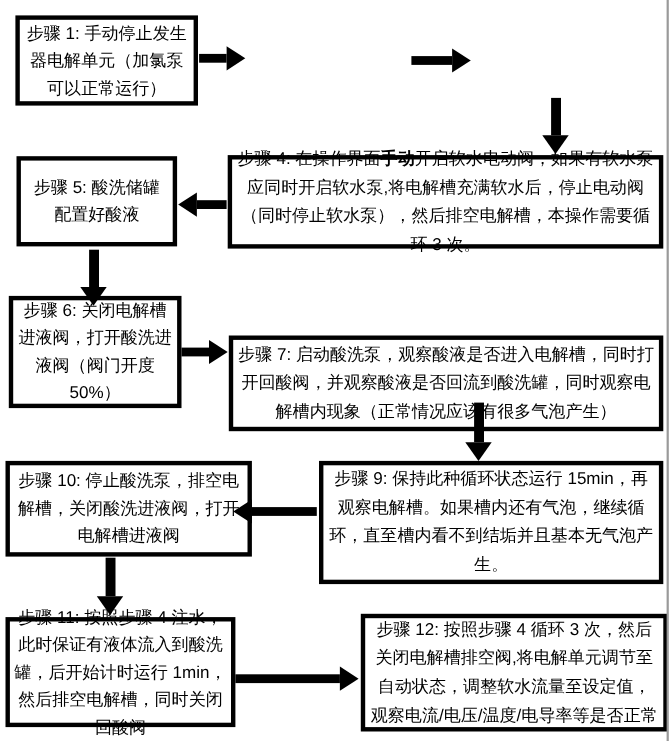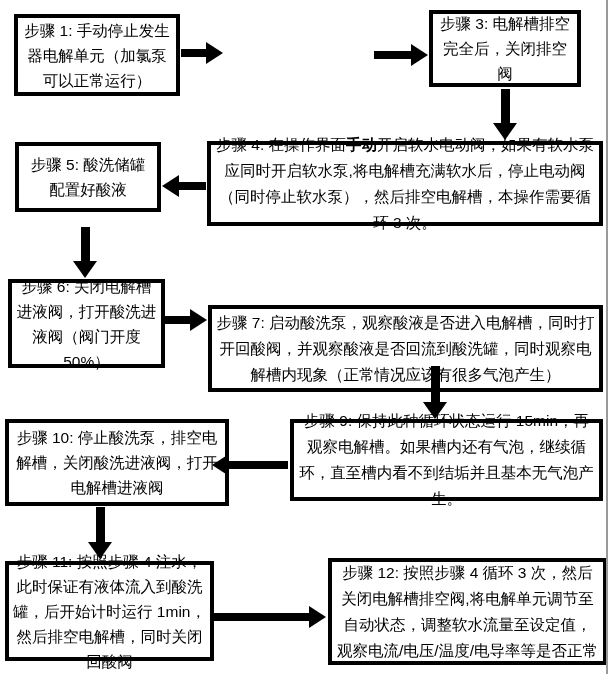--- a/index.html
+++ b/index.html
@@ -47,24 +47,24 @@
   .arrow.left  .head{border-right:17px solid #000;}
   .arrow.v{flex-direction:column;width:24px;}
   .arrow.v .shaft{width:9px;flex:1 1 auto;}
   .arrow.v .head{width:0;height:0;border-left:12px solid transparent;border-right:12px solid transparent;border-top:17px solid #000;}
 
   
   #b1 {left:14px;  top:14px;  width:166px; height:82px;}
   #b2 {left:224px; top:10px;  width:148px; height:79px;}
   #b3 {left:429px; top:10px;  width:152px; height:77px;}
   #b4 {left:207px; top:141px; width:396px; height:85px;}
-  #b5 {left:15px;  top:142px; width:146px; height:70px;}
-  #b6 {left:8px;   top:279px; width:157px; height:89px;}
+  #b5 {left:15px;  top:142px; width:146px; height:82px;}
+  #b6 {left:8px;   top:269px; width:157px; height:102px;}
   #b7 {left:208px; top:277px; width:395px; height:87px;margin-top:28px;}
-  #b9 {left:290px; top:419px; width:313px; height:82px;}
+  #b9 {left:290px; top:419px; width:313px; height:112px;}
   #b10{left:5px;   top:419px; width:224px; height:87px;}
   #b11{left:5px;   top:561px; width:209px; height:100px;}
   #b12{left:328px; top:558px; width:279px; height:107px;}
 
   
   #a1 {left:181px; top:42px;  width:42px;}
   #a2 {left:374px; top:44px;  width:54px;}
   #a3 {left:493px; top:89px;  height:51px;}
   #a4 {left:162px; top:175px; width:44px;}
   #a5 {left:73px;  top:227px; height:51px;}
@@ -77,23 +77,20 @@
 </head>
 <body>
 
 <div class="canvas">
 
   <div class="box" id="b1">
     <span>步骤 1: 手动停止发生器电解单元（加氯泵可以正常运行）</span>
   </div>
 
 
-  <div class="box" id="b3">
-    <span>步骤 3: 电解槽排空完全后，关闭排空阀</span>
-  </div>
 
   <div class="box wide" id="b4">
     <span><span>步骤 4: 在操作界面</span><b>手动</b><span>开启软水电动阀，如果有软水泵应同时开启软水泵,将电解槽充满软水后，停止电动阀（同时停止软水泵），然后排空电解槽，本操作需要循环 3 次。</span></span>
   </div>
 
   <div class="box" id="b5">
     <span>步骤 5: 酸洗储罐配置好酸液</span>
   </div>
 
   <div class="box" id="b6">

